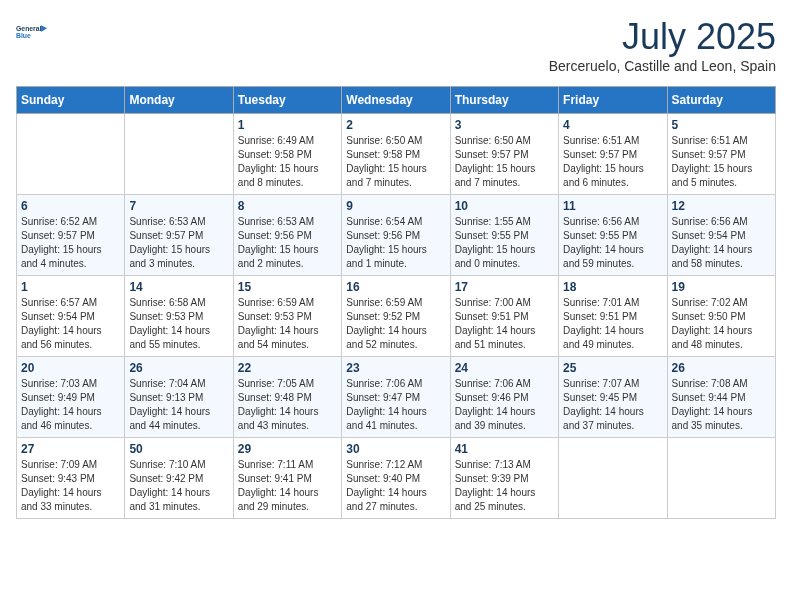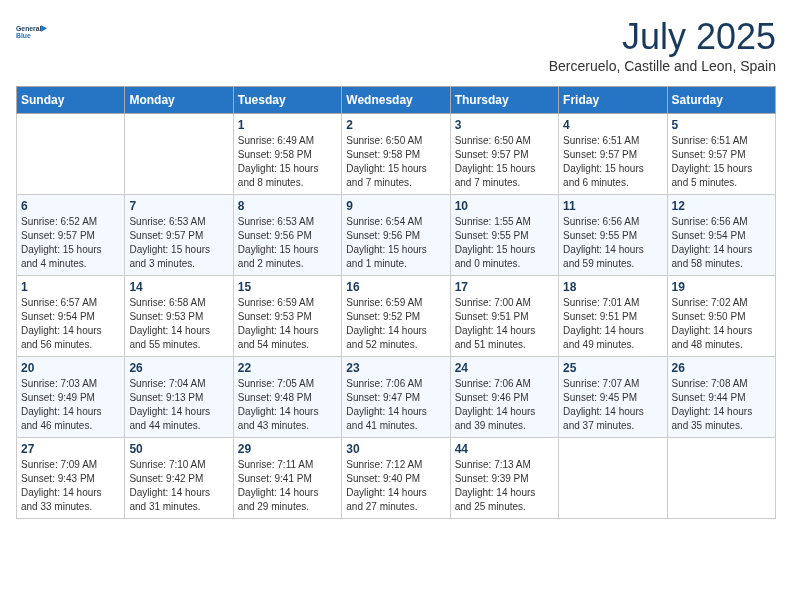--- a/index.html
+++ b/index.html
@@ -296,21 +296,21 @@
 Sunset: 9:41 PM
 Daylight: 14 hours and 29 minutes.</div>
         </td>
         <td>
           <div class="day-num">30</div>
           <div class="day-info">Sunrise: 7:12 AM
 Sunset: 9:40 PM
 Daylight: 14 hours and 27 minutes.</div>
         </td>
         <td>
-          <div class="day-num">44</div>
+          <div class="day-num">41</div>
           <div class="day-info">Sunrise: 7:13 AM
 Sunset: 9:39 PM
 Daylight: 14 hours and 25 minutes.</div>
         </td>
         <td class="empty"></td>
         <td class="empty"></td>
       </tr>
     </tbody>
 </table>
 

